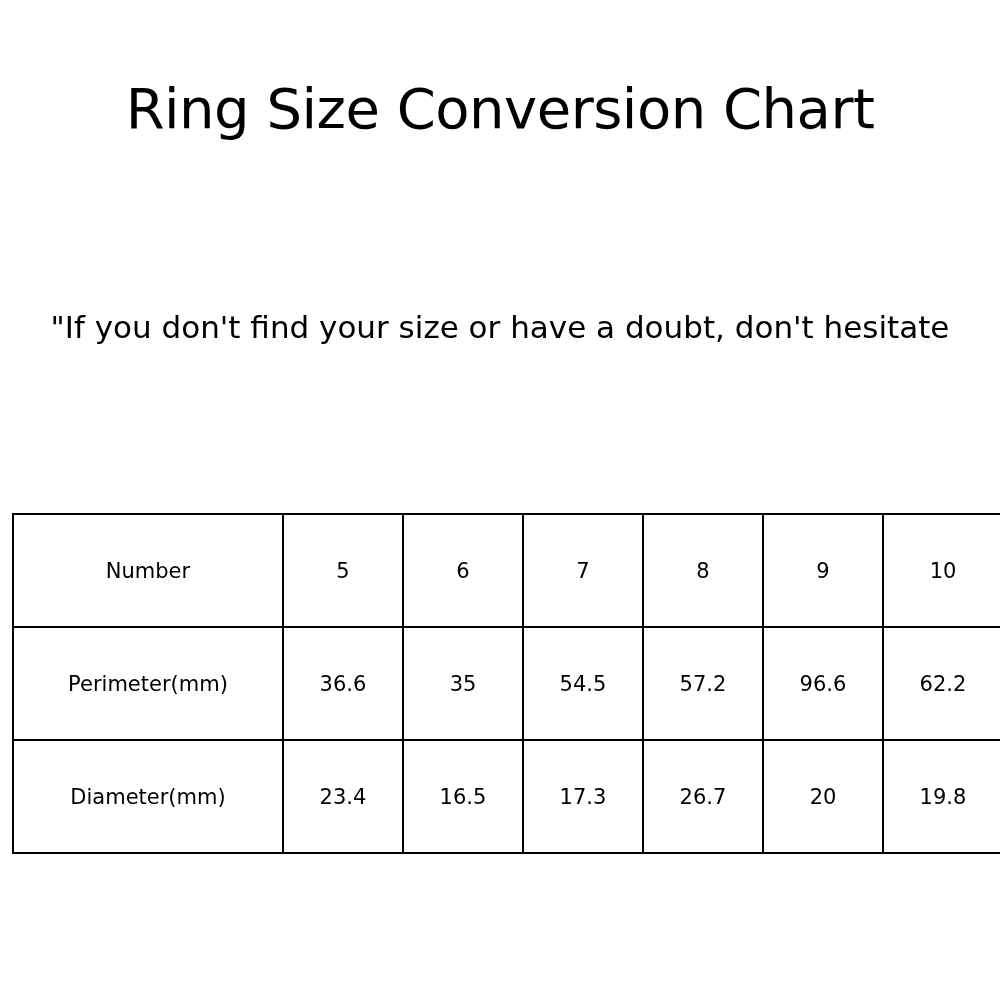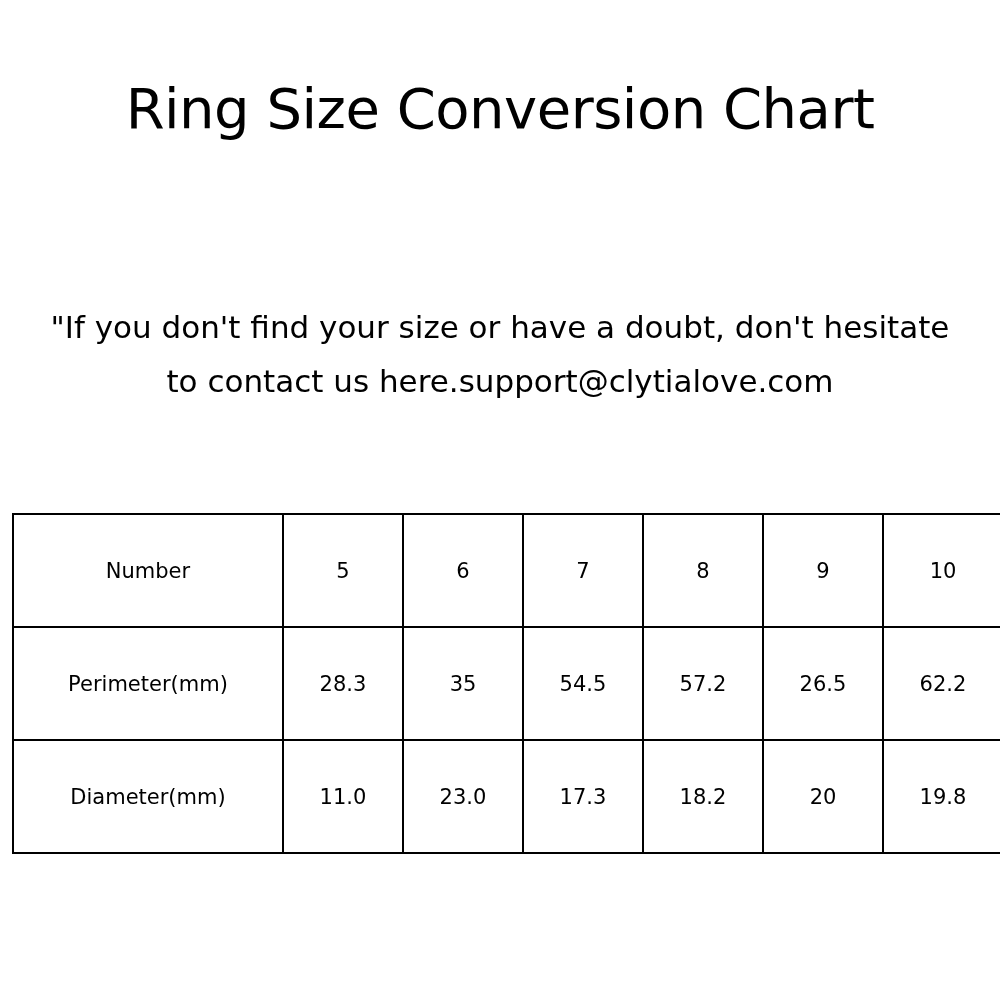--- a/index.html
+++ b/index.html
@@ -72,48 +72,47 @@
 </style>
 </head>
 <body>
 
 <div class="page">
 
   <div class="title">Ring Size Conversion Chart</div>
 
   <div class="note">
     <div>"If you don't find your size or have a doubt, don't hesitate</div>
-    <div>to contact us here.support@clytialove.com</div>
   </div>
 
   <table class="size-table">
     <tbody>
       <tr>
         <td class="rowhead">Number</td>
         <td class="datacell">5</td>
         <td class="datacell">6</td>
         <td class="datacell">7</td>
         <td class="datacell">8</td>
         <td class="datacell">9</td>
         <td class="datacell">10</td>
       </tr>
       <tr>
         <td class="rowhead">Perimeter(mm)</td>
-        <td class="datacell">28.3</td>
+        <td class="datacell">36.6</td>
         <td class="datacell">35</td>
         <td class="datacell">54.5</td>
         <td class="datacell">57.2</td>
-        <td class="datacell">26.5</td>
+        <td class="datacell">96.6</td>
         <td class="datacell">62.2</td>
       </tr>
       <tr>
         <td class="rowhead">Diameter(mm)</td>
-        <td class="datacell">11.0</td>
-        <td class="datacell">23.0</td>
+        <td class="datacell">23.4</td>
+        <td class="datacell">16.5</td>
         <td class="datacell">17.3</td>
-        <td class="datacell">18.2</td>
+        <td class="datacell">26.7</td>
         <td class="datacell">20</td>
         <td class="datacell">19.8</td>
       </tr>
     </tbody>
   </table>
 
 </div>
 
 </body></html>

